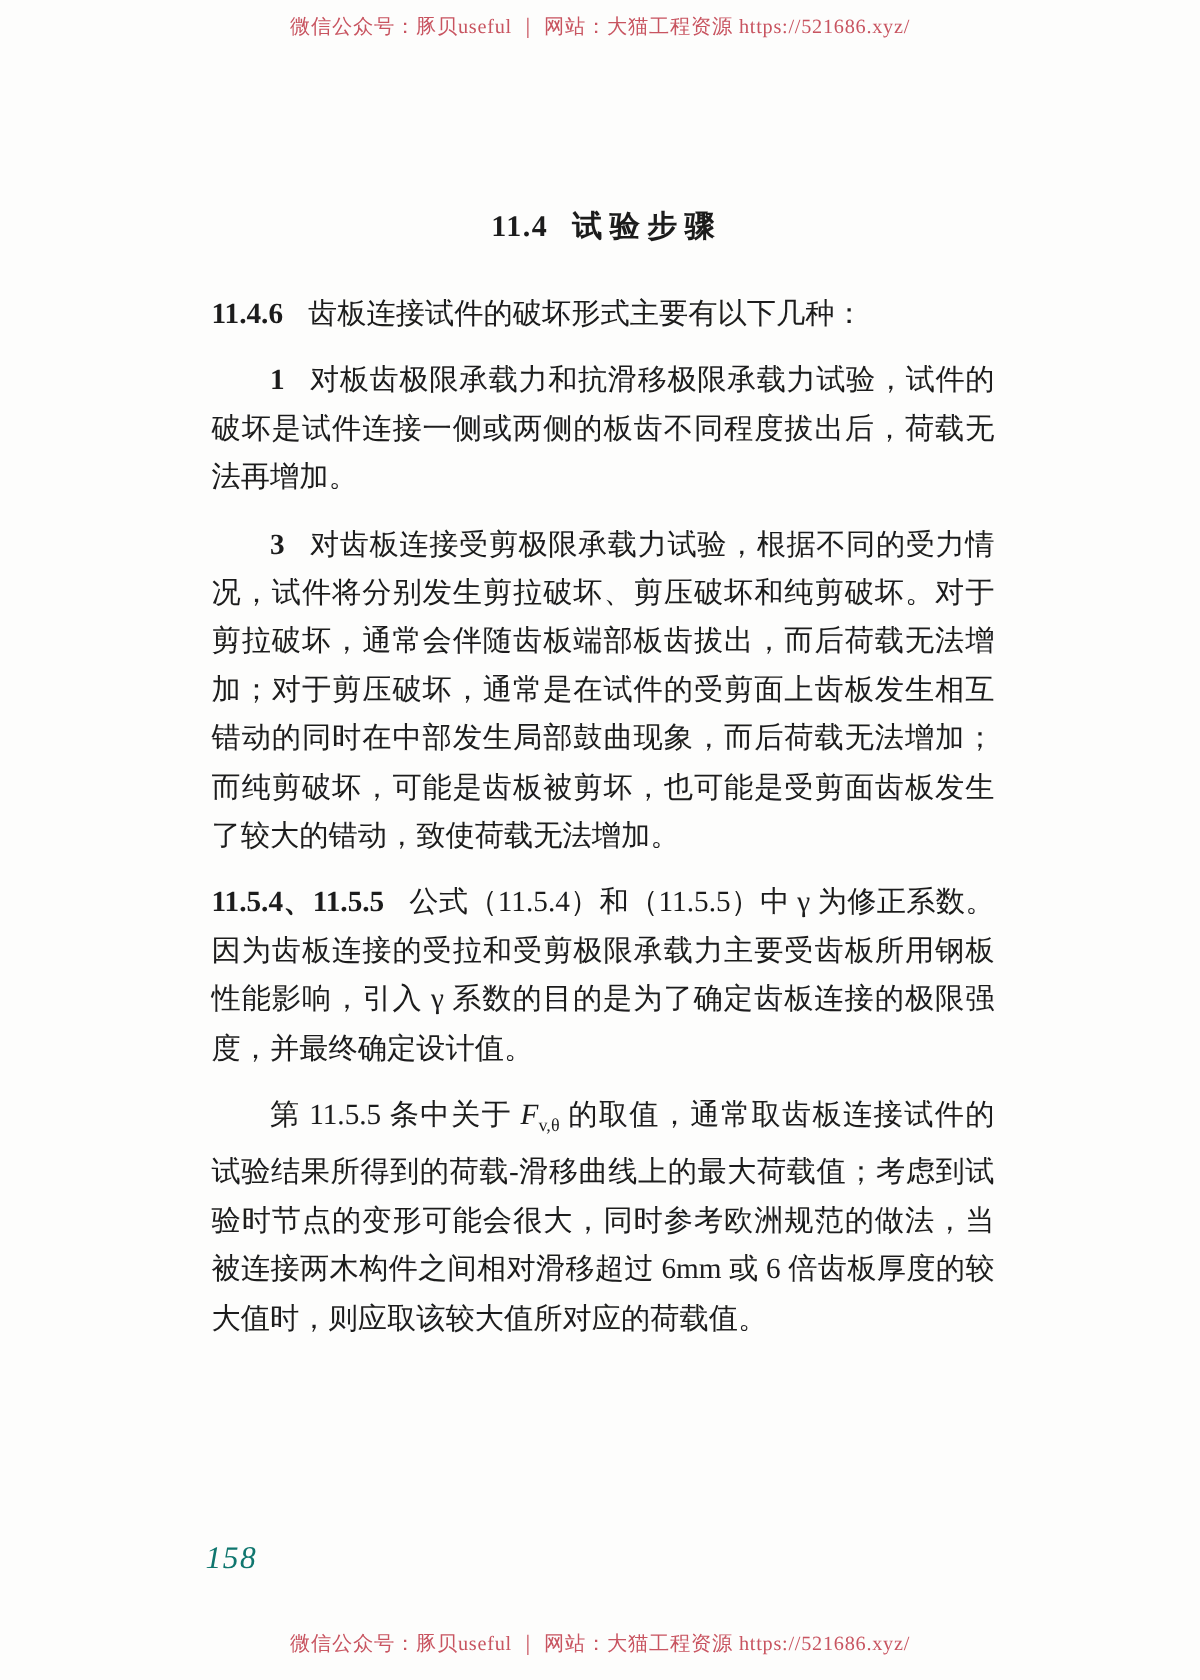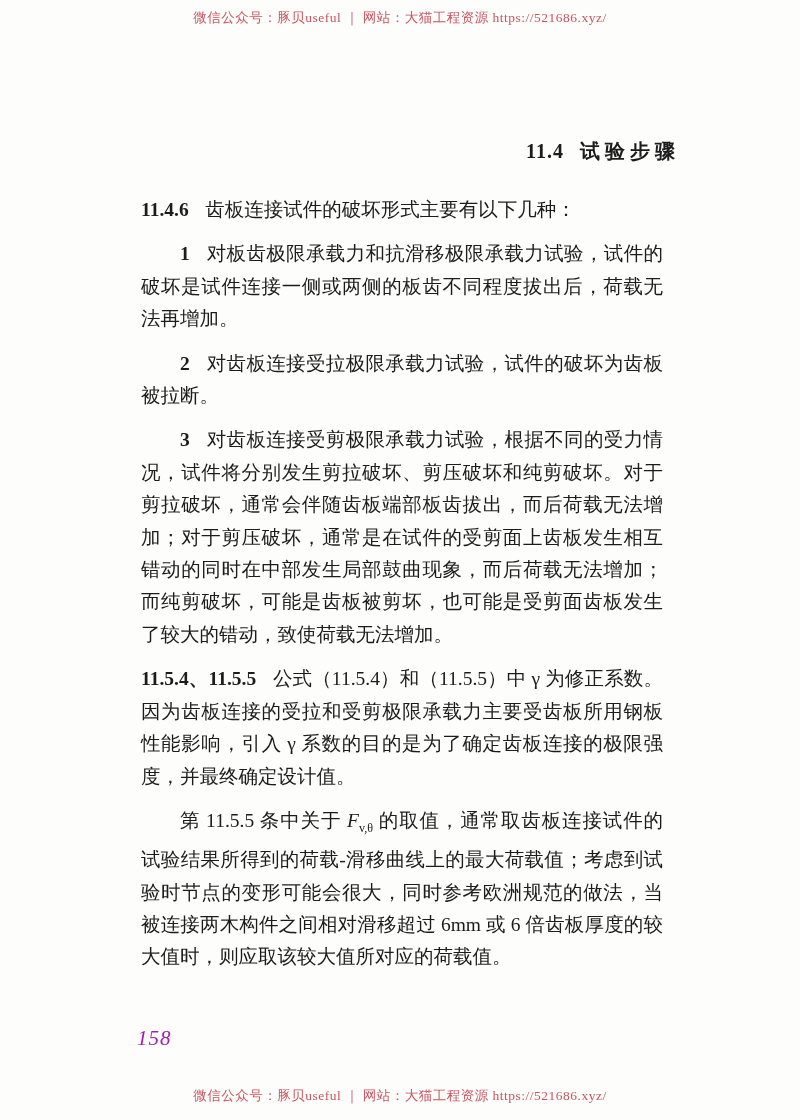--- a/index.html
+++ b/index.html
@@ -9,39 +9,39 @@
   }
   .watermark{
     position:absolute;left:0;right:0;text-align:center;
     font-size:13.5px;letter-spacing:0.5px;
     font-family:"Liberation Serif","DejaVu Serif",serif;
   }
   .watermark.top{top:9px;}
   .watermark.bottom{top:1087px;}
   .page-body{position:absolute;left:129px;top:136px;width:546px;}
   .sec-heading{
-    text-align:right;font-size:20px;font-weight:bold;
+    text-align:center;font-size:20px;font-weight:bold;
     margin:0;padding:0;line-height:30px;
   }
   .sec-heading .sec-num{margin-right:16px;letter-spacing:1px;}
   .sec-heading.first{margin-bottom:28px;}
   .sec-heading.second{margin-top:26px;margin-bottom:26px;}
   p.body-par{
     font-size:19.5px;line-height:32.4px;text-align:justify;
     margin:12px;padding:0;
     text-justify:inter-ideograph;
   }
   p.indented{text-indent:2em;}
   .clause-num{font-weight:bold;margin-right:0.85em;white-space:nowrap;}
   .item-num{font-weight:bold;margin-right:0.85em;}
   .f-sym{font-style:italic;}
   .f-sub{font-size:0.62em;}
   .page-number{
     position:absolute;left:137px;top:1026px;
-    font-style:italic;font-size:21px;color:#a21caf;letter-spacing:1px;
+    font-style:italic;font-size:21px;color:#0f766e;letter-spacing:1px;
   }
 </style>
 </head>
 <body>
 
 <div class="canvas">
 
   <div class="watermark top" style="color: rgb(200, 84, 96);">微信公众号：豚贝useful ｜ 网站：大猫工程资源 https://521686.xyz/</div>
 
   <main class="page-body">
@@ -51,23 +51,20 @@
     </h1>
 
     <p class="body-par">
       <span class="clause-num">11.4.6</span><span>齿板连接试件的破坏形式主要有以下几种：</span>
     </p>
 
     <p class="body-par indented">
       <span class="item-num">1</span><span>对板齿极限承载力和抗滑移极限承载力试验，试件的破坏是试件连接一侧或两侧的板齿不同程度拔出后，荷载无法再增加。</span>
     </p>
 
-    <p class="body-par indented">
-      <span class="item-num">2</span><span>对齿板连接受拉极限承载力试验，试件的破坏为齿板被拉断。</span>
-    </p>
 
     <p class="body-par indented">
       <span class="item-num">3</span><span>对齿板连接受剪极限承载力试验，根据不同的受力情况，试件将分别发生剪拉破坏、剪压破坏和纯剪破坏。对于剪拉破坏，通常会伴随齿板端部板齿拔出，而后荷载无法增加；对于剪压破坏，通常是在试件的受剪面上齿板发生相互错动的同时在中部发生局部鼓曲现象，而后荷载无法增加；而纯剪破坏，可能是齿板被剪坏，也可能是受剪面齿板发生了较大的错动，致使荷载无法增加。</span>
     </p>
 
 
     <p class="body-par">
       <span class="clause-num">11.5.4、11.5.5</span><span>公式（11.5.4）和（11.5.5）中 γ 为修正系数。因为齿板连接的受拉和受剪极限承载力主要受齿板所用钢板性能影响，引入 γ 系数的目的是为了确定齿板连接的极限强度，并最终确定设计值。</span>
     </p>
 

